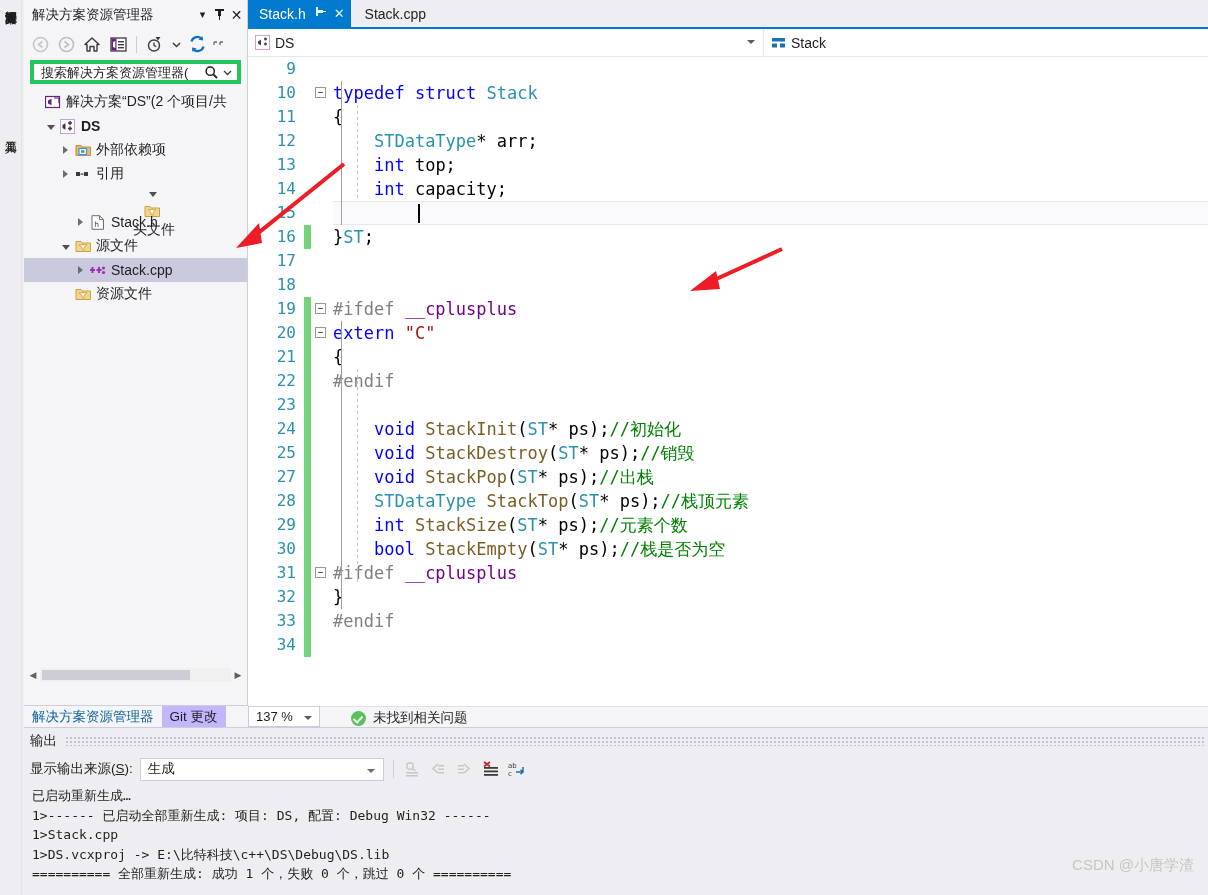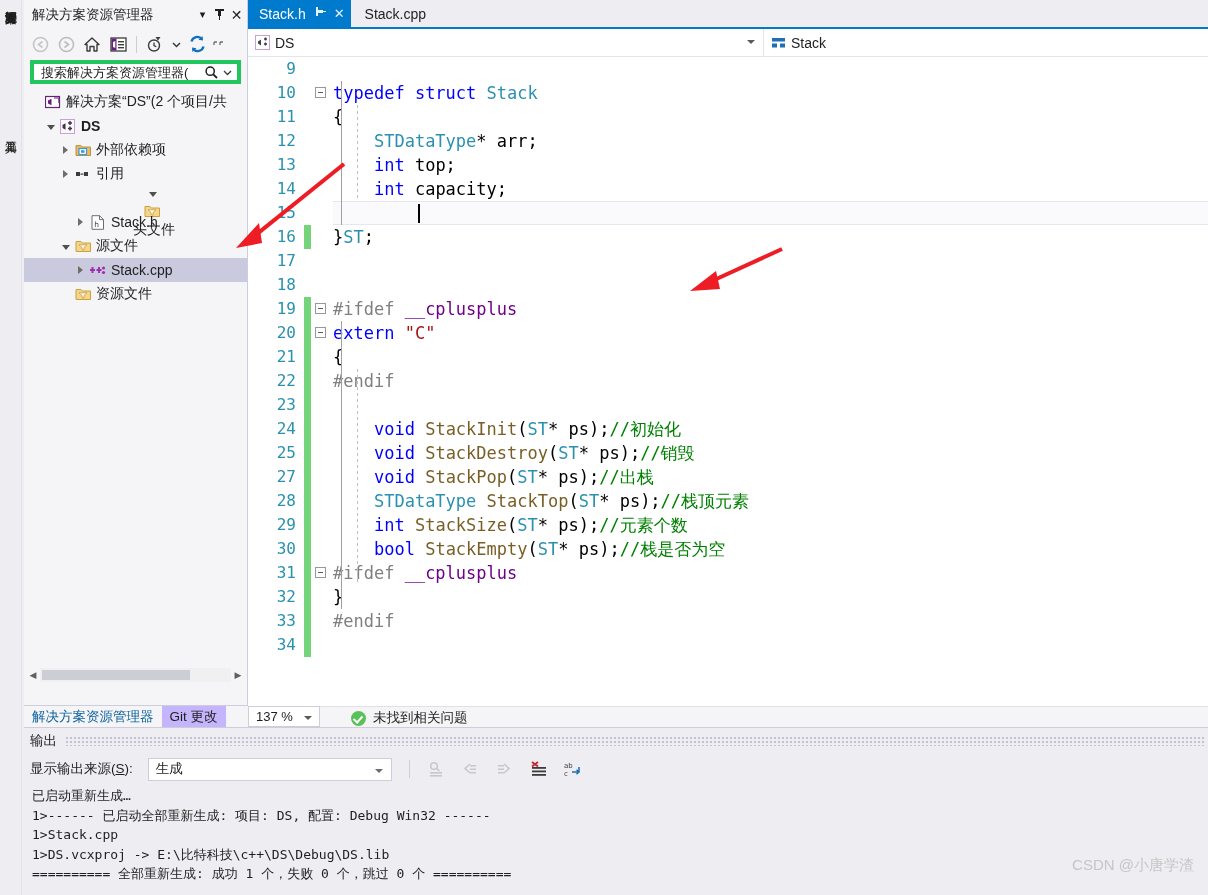--- a/index.html
+++ b/index.html
@@ -200,21 +200,21 @@
     position: absolute; left: 24px; right: 0; bottom: 0; height: 168px;
     background: #eeeef2; border-top: 1px solid #cccedb;
   }
   .out-header { height: 26px; display: flex; align-items: center; padding-left: 6px; }
   .out-title { font-size: 13.5px; color: #1e1e1e; padding-right: 8px; }
   .out-dots {
     flex: 1; height: 10px; margin-right: 4px;
     background-image: radial-gradient(circle, #c3c3cf 0.8px, transparent 1px);
     background-size: 4px 4px;
   }
-  .out-toolbar { height: 30px; display: flex; align-items: center; padding-left: 6px; gap: 8px; }
+  .out-toolbar { height: 30px; display: flex; align-items: center; padding-left: 6px; gap: 0; }
   .out-lbl { font-size: 13.5px; color: #1e1e1e; margin-right: 7px; }
   .out-lbl u { text-decoration: underline; }
   .out-combo {
     width: 244px; height: 23px; background: #fff; border: 1px solid #cccedb;
     display: flex; align-items: center; padding: 0 4px 0 7px; position: relative;
     font-size: 13.5px; color: #1e1e1e;
   }
   .out-combo .carrow { position: absolute; right: 8px; top: 10px; width:0;height:0;
      border-left: 4px solid transparent; border-right: 4px solid transparent; border-top: 4px solid #6d6d6d; }
   .out-sep { width: 1px; height: 18px; background: #cdcdd6; margin: 0 9px; }

